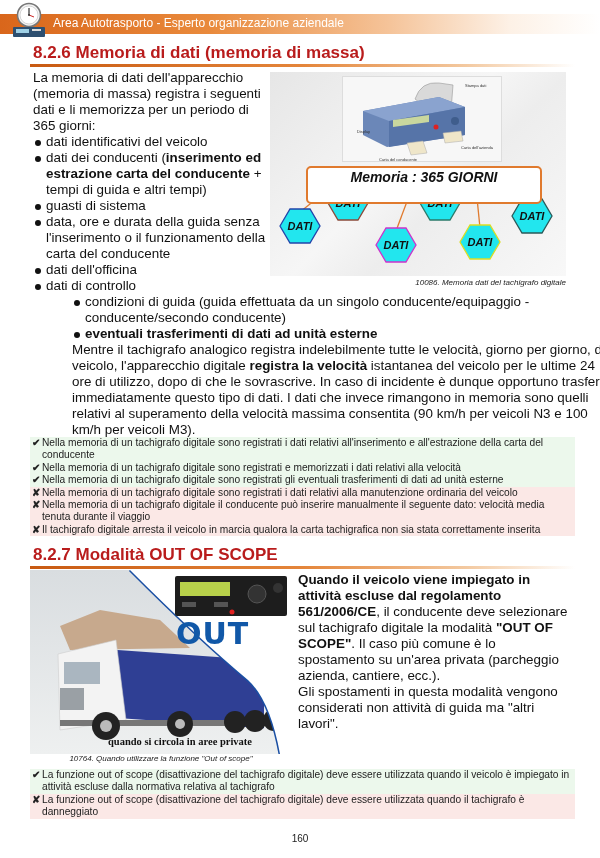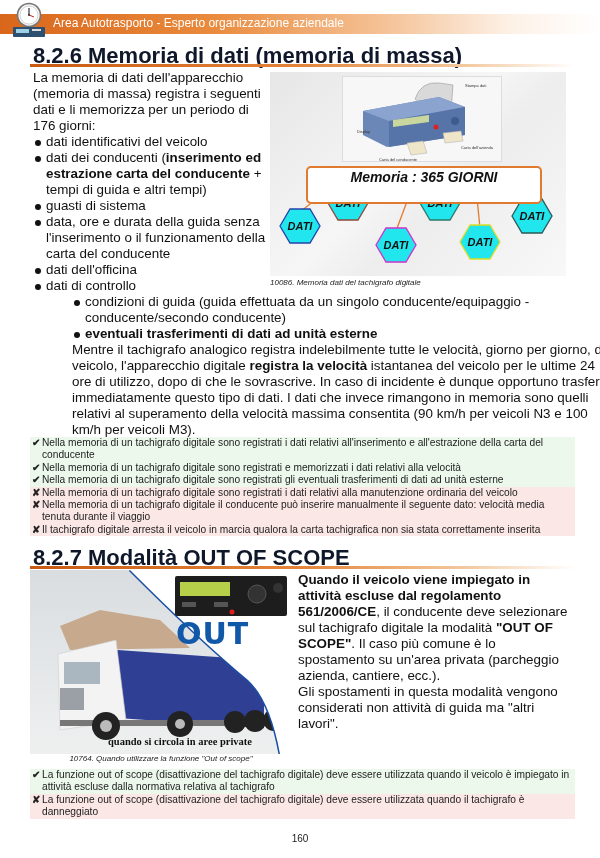--- a/index.html
+++ b/index.html
@@ -13,21 +13,21 @@
     background: linear-gradient(to right, #d9661b 0%, #e98a3c 35%, #f5c49a 65%, #fdf1e6 85%, #ffffff 100%);
   }
   .header-title {
     position: absolute; left: 53px; top: 16px; font-size: 12px; color: #ffffff; white-space: nowrap;
   }
   .clock-icon { position: absolute; left: 16px; top: 2px; width: 26px; height: 26px; }
   .device-icon { position: absolute; left: 13px; top: 26px; width: 32px; height: 12px; }
 
   
   .section-heading {
-    position: absolute; left: 33px; font-size: 22px; font-weight: bold; color: #0f172a; white-space: nowrap;
+    position: absolute; left: 33px; font-size: 17px; font-weight: bold; color: #b91c1c; white-space: nowrap;
   }
   .section-rule {
     position: absolute; left: 30px; width: 545px; height: 3px;
     background: linear-gradient(to right, #c85a12 0%, #e4853a 50%, #f3c9a0 80%, #ffffff 100%);
   }
 
   
   .body-text { position: absolute; font-size: 13.4px; line-height: 16px; color: #111; }
   .body-text b { font-weight: bold; }
   ul.bullets { list-style: none; }
@@ -44,21 +44,21 @@
   .fig1-device {
     position: absolute; left: 72px; top: 4px; width: 160px; height: 86px;
     background: #f7f7f7; border: 1px solid #ddd;
   }
   .memory-box {
     position: absolute; left: 36px; top: 94px; width: 236px; height: 38px;
     border: 2px solid #e07a2e; border-radius: 5px; background: #fff;
     font-size: 14px; font-weight: bold; font-style: italic; text-align: center; line-height: 18px; color: #111;
   }
   .fig1-caption {
-    position: absolute; left: 270px; top: 278px; width: 296px; text-align: left;
+    position: absolute; left: 270px; top: 278px; width: 296px; text-align: right;
     font-size: 8px; font-style: italic; color: #222;
   }
 
   
   .quiz { position: absolute; left: 30px; width: 545px; font-size: 10.2px; line-height: 12.4px; color: #222; }
   .quiz-item { position: relative; padding-left: 12px; }
   .quiz-item.true { background: #ecf8ec; }
   .quiz-item.false { background: #fbe8e6; }
   .quiz-mark { position: absolute; left: 2px; top: 0; font-size: 10px; font-weight: bold; color: #222; }
 
@@ -95,21 +95,21 @@
     <rect x="3" y="3" width="13" height="4" fill="#9fd1e6"></rect>
     <rect x="19" y="3" width="9" height="2" fill="#dcdcdc"></rect>
   </svg>
   <span class="header-title">Area Autotrasporto - Esperto organizzazione aziendale</span>
 </div>
 
 <div class="section-heading" style="top:43px;">8.2.6 Memoria di dati (memoria di massa)</div>
 <div class="section-rule" style="top:64px;"></div>
 
 <div class="body-text" style="left:33px; top:70px; width:235px;">
-  <p>La memoria di dati dell'apparecchio (memoria di massa) registra i seguenti dati e li memorizza per un periodo di 176 giorni:</p>
+  <p>La memoria di dati dell'apparecchio (memoria di massa) registra i seguenti dati e li memorizza per un periodo di 365 giorni:</p>
   <ul class="bullets">
     <li>dati identificativi del veicolo</li>
     <li><span>dati dei conducenti (</span><b>inserimento ed estrazione carta del conducente</b><span> + tempi di guida e altri tempi)</span></li>
     <li>guasti di sistema</li>
     <li>data, ore e durata della guida senza l'inserimento o il funzionamento della carta del conducente</li>
     <li>dati dell'officina</li>
     <li>dati di controllo</li>
   </ul>
 </div>
 

